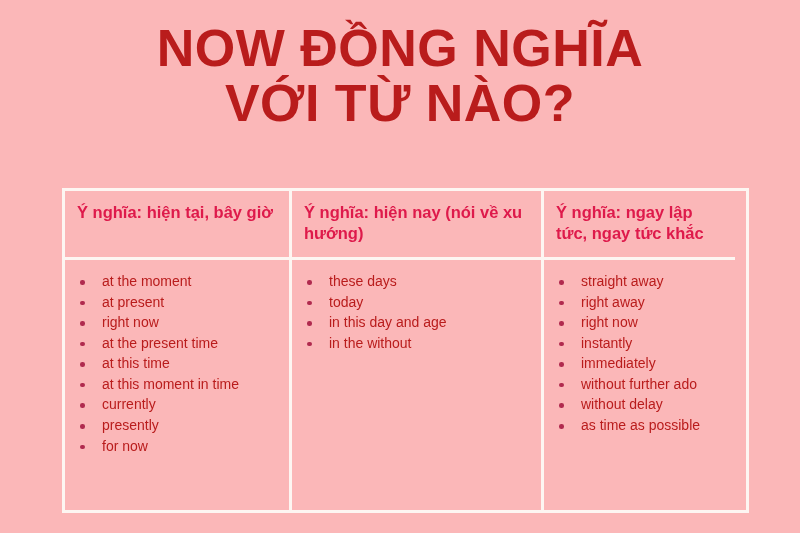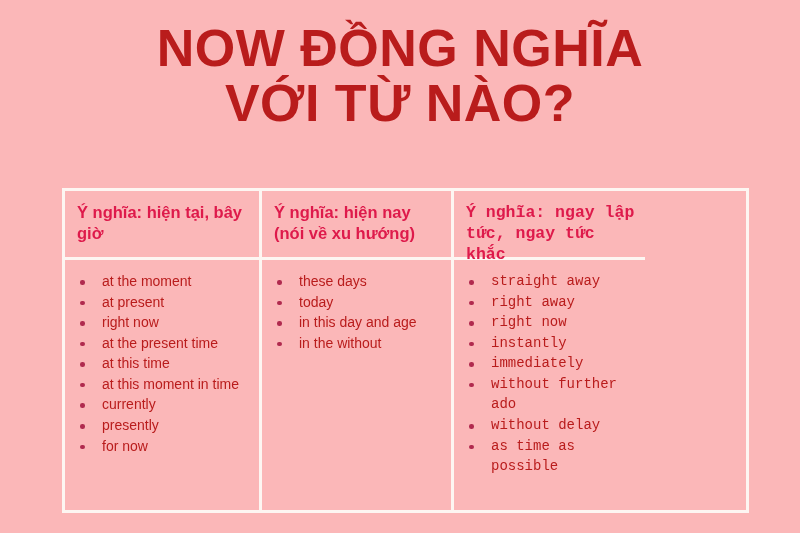--- a/index.html
+++ b/index.html
@@ -57,23 +57,23 @@
   .col {
     box-sizing: border-box;
     height: 100%;
     display: flex;
     flex-direction: column;
     border-right: 3px solid #fdf6f2;
   }
   .col:last-child {
     border-right: none;
   }
-  .col-1 { width: 197px; }
-  .col-2 { width: 192px; }
-  .col-3 { width: 191px; font-family: Liberation Mono, monospace; }
+  .col-1 { width: 227px; }
+  .col-2 { width: 252px; }
+  .col-3 { width: 191px; }
 
   .col-head {
     box-sizing: border-box;
     padding: 11px 8px 9px 12px;
     height: 69px;
     border-bottom: 3px solid #fdf6f2;
     color: #de1a4b;
     font-weight: bold;
     font-size: 16.5px;
     line-height: 1.28;

